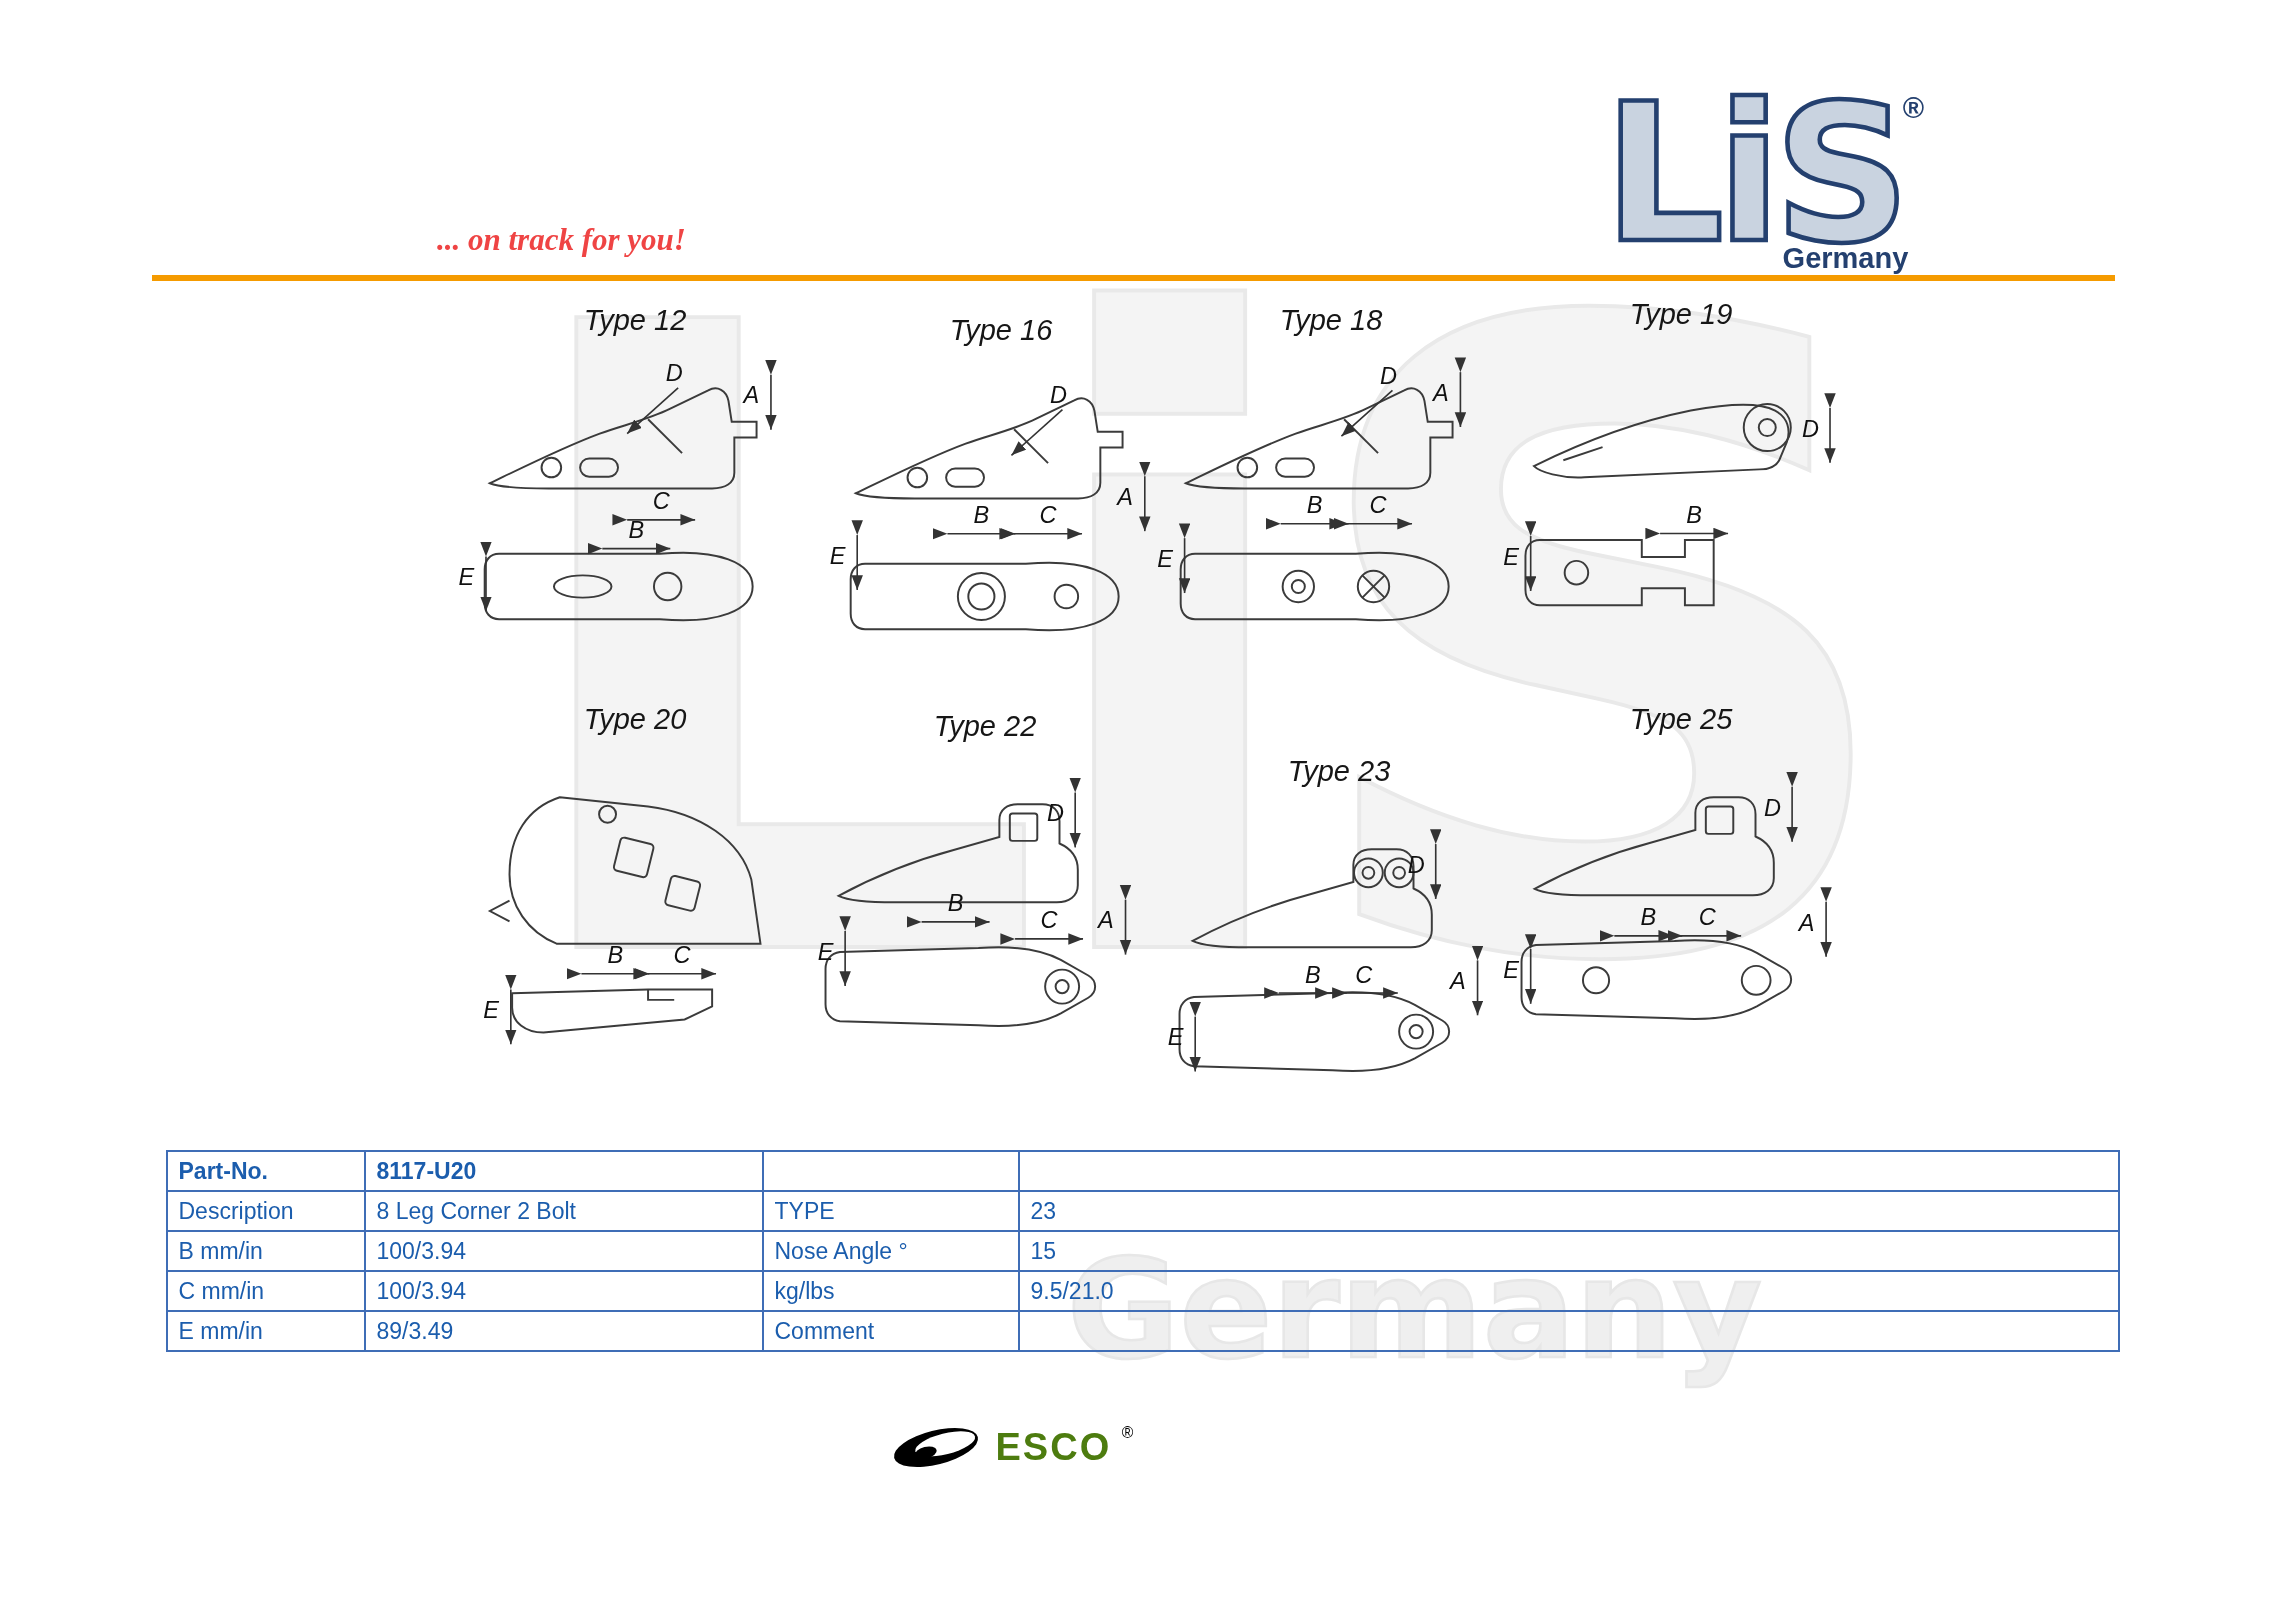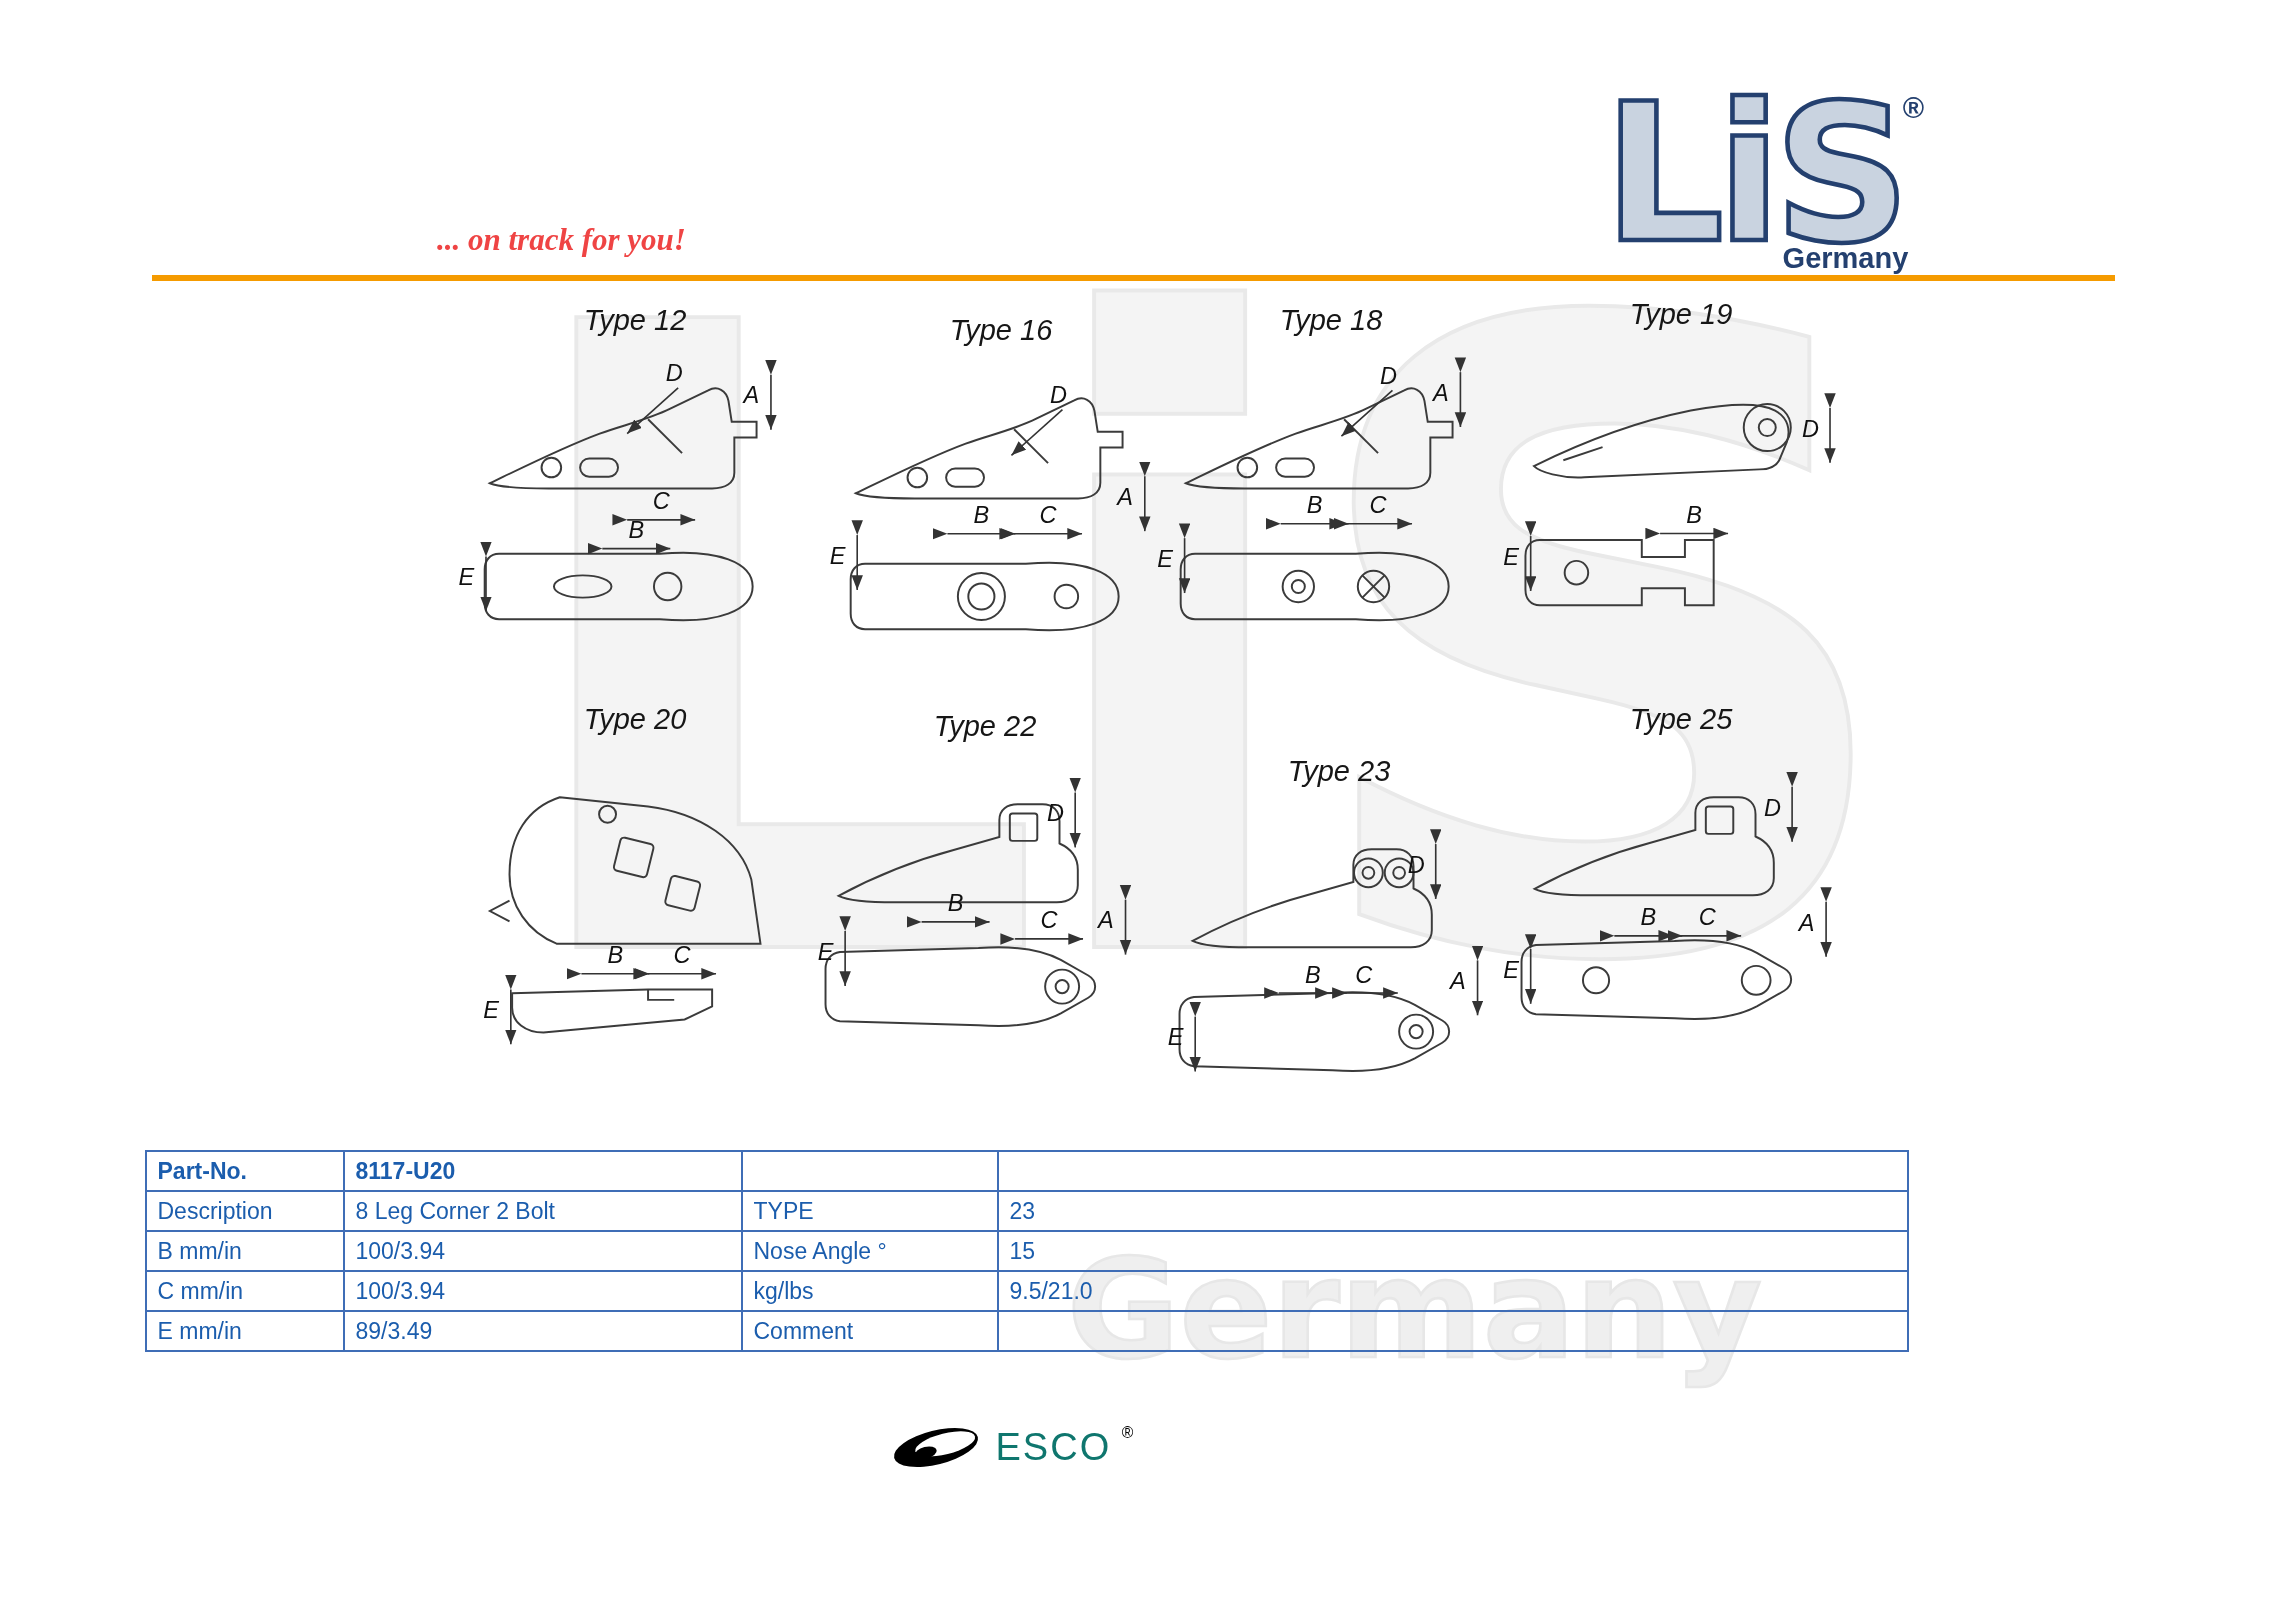--- a/index.html
+++ b/index.html
@@ -29,31 +29,31 @@
   .lis-country{font-size:29px;font-weight:bold;color:#24406f;margin-top:-23.6px;
                padding-right:15.7px;}
 
   
   .figure{position:absolute;width:366px;z-index:2;font-style:italic;}
   .figure-title{display:block;text-align:center;font-size:29px;color:#161616;
                 margin-bottom:1.3px;}
   .drawing svg{display:block;}
 
   
-  .spec-table{position:absolute;left:145px;top:1150px;z-index:2;border-collapse:collapse;
-              table-layout:fixed;width:1764px;}
+  .spec-table{position:absolute;left:166px;top:1150px;z-index:2;border-collapse:collapse;
+              table-layout:fixed;width:1954px;}
   .spec-table td{border:2px solid #3f6db6;height:38px;padding:0 0 0 10.5px;
                  font-size:23px;color:#1b5dad;vertical-align:middle;white-space:nowrap;
                  overflow:hidden;}
   .spec-table td.bold{font-weight:bold;}
 
   
   .esco{position:absolute;left:887px;top:1420px;z-index:2;display:flex;
         align-items:center;gap:10.5px;}
-  .esco-text{font-weight:400;font-size:38px;color:#0f766e;letter-spacing:2px;}
+  .esco-text{font-weight:700;font-size:38px;color:#4d7c0f;letter-spacing:2px;}
   .esco-reg{font-size:15.7px;color:#000;align-self:flex-start;margin-top:3.9px;}
 </style>
 </head>
 <body>
 
 <div class="page">
 
   <div class="wm wm-lis">LiS</div>
   <div class="wm wm-germany">Germany</div>
 

